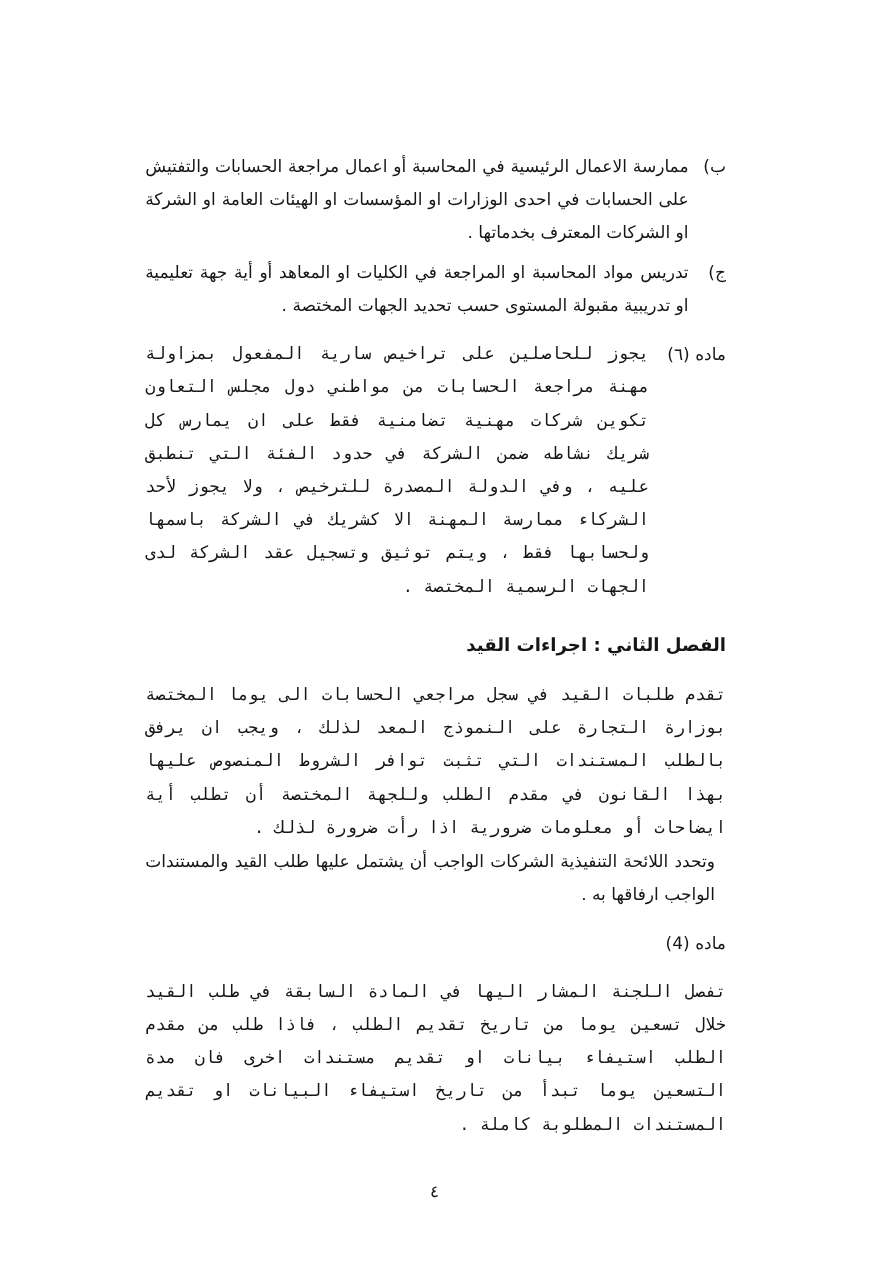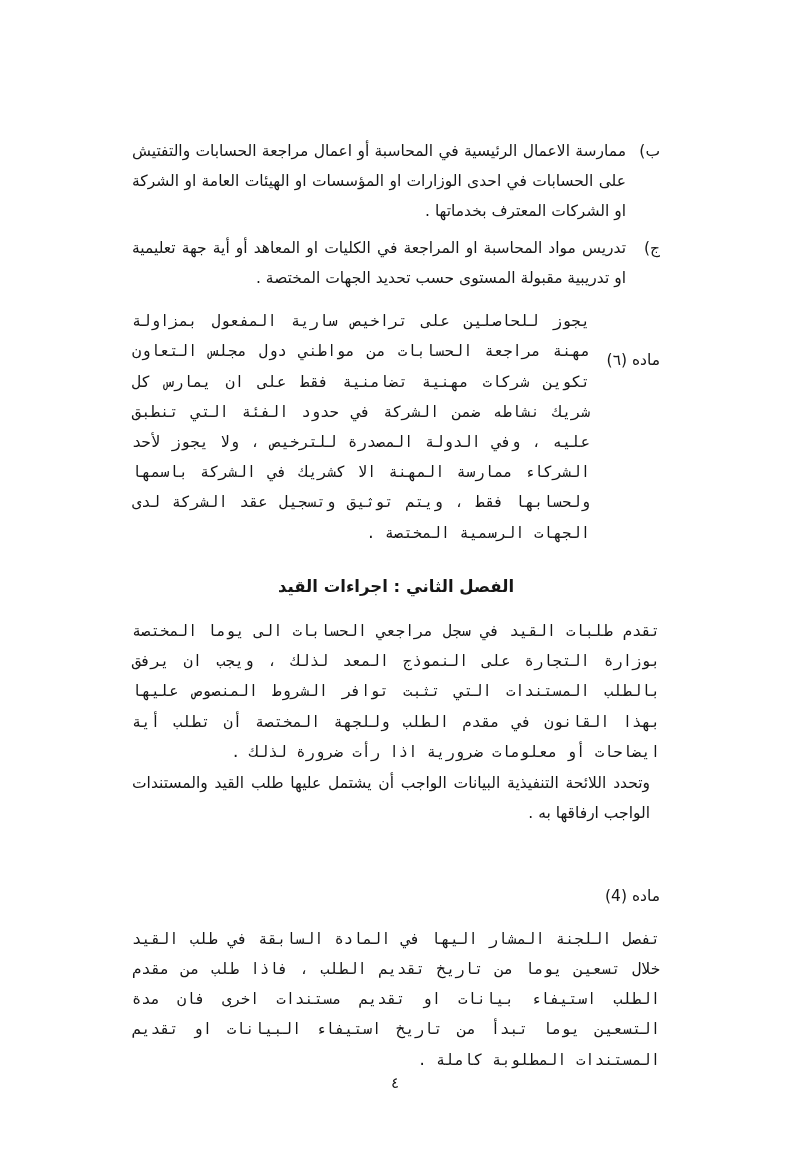--- a/index.html
+++ b/index.html
@@ -39,33 +39,31 @@
     flex: 1;
     text-align: justify;
   }
   .article {
     display: flex;
     margin-top: 14px;
   }
   .article-label {
     flex: 0 0 70px;
     white-space: nowrap;
-    margin-top: 38px;
   }
   .article-text {
     flex: 1;
     text-align: justify;
     font-family: Liberation Mono, monospace;
   }
   .article-text-cont {
     margin: 0 10px 0 0;
     text-align: justify;
   }
   .chapter-heading {
-    text-align: center;
     font-weight: bold;
     font-size: 16.5px;
     margin: 22px 0 10px 0;
   }
   .page-number {
     position: absolute;
     bottom: 62px;
     left: 0;
     width: 100%;
     text-align: center;
@@ -93,21 +91,21 @@
     <div class="article">
       <span class="article-label">ماده (٦)</span>
       <div class="article-text">يجوز للحاصلين على تراخيص سارية المفعول بمزاولة مهنة مراجعة الحسابات من مواطني دول مجلس التعاون تكوين شركات مهنية تضامنية فقط على ان يمارس كل شريك نشاطه ضمن الشركة في حدود الفئة التي تنطبق عليه ، وفي الدولة المصدرة للترخيص ، ولا يجوز لأحد الشركاء ممارسة المهنة الا كشريك في الشركة باسمها ولحسابها فقط ، ويتم توثيق وتسجيل عقد الشركة لدى الجهات الرسمية المختصة .</div>
     </div>
 
     <div class="chapter-heading">الفصل الثاني : اجراءات القيد</div>
 
     <div class="article">
       <div class="article-text">تقدم طلبات القيد في سجل مراجعي الحسابات الى يوما المختصة بوزارة التجارة على النموذج المعد لذلك ، ويجب ان يرفق بالطلب المستندات التي تثبت توافر الشروط المنصوص عليها بهذا القانون في مقدم الطلب وللجهة المختصة أن تطلب أية ايضاحات أو معلومات ضرورية اذا رأت ضرورة لذلك .</div>
     </div>
-    <div class="article-text-cont">وتحدد اللائحة التنفيذية البيانات الواجب أن يشتمل عليها طلب القيد والمستندات الواجب ارفاقها به .</div>
+    <div class="article-text-cont">وتحدد اللائحة التنفيذية الشركات الواجب أن يشتمل عليها طلب القيد والمستندات الواجب ارفاقها به .</div>
 
     <div class="article">
       <span class="article-label">ماده (4)</span>
     </div>
 
     <div class="article">
       <div class="article-text">تفصل اللجنة المشار اليها في المادة السابقة في طلب القيد خلال تسعين يوما من تاريخ تقديم الطلب ، فاذا طلب من مقدم الطلب استيفاء بيانات او تقديم مستندات اخرى فان مدة التسعين يوما تبدأ من تاريخ استيفاء البيانات او تقديم المستندات المطلوبة كاملة .</div>
     </div>
 
   </div>

